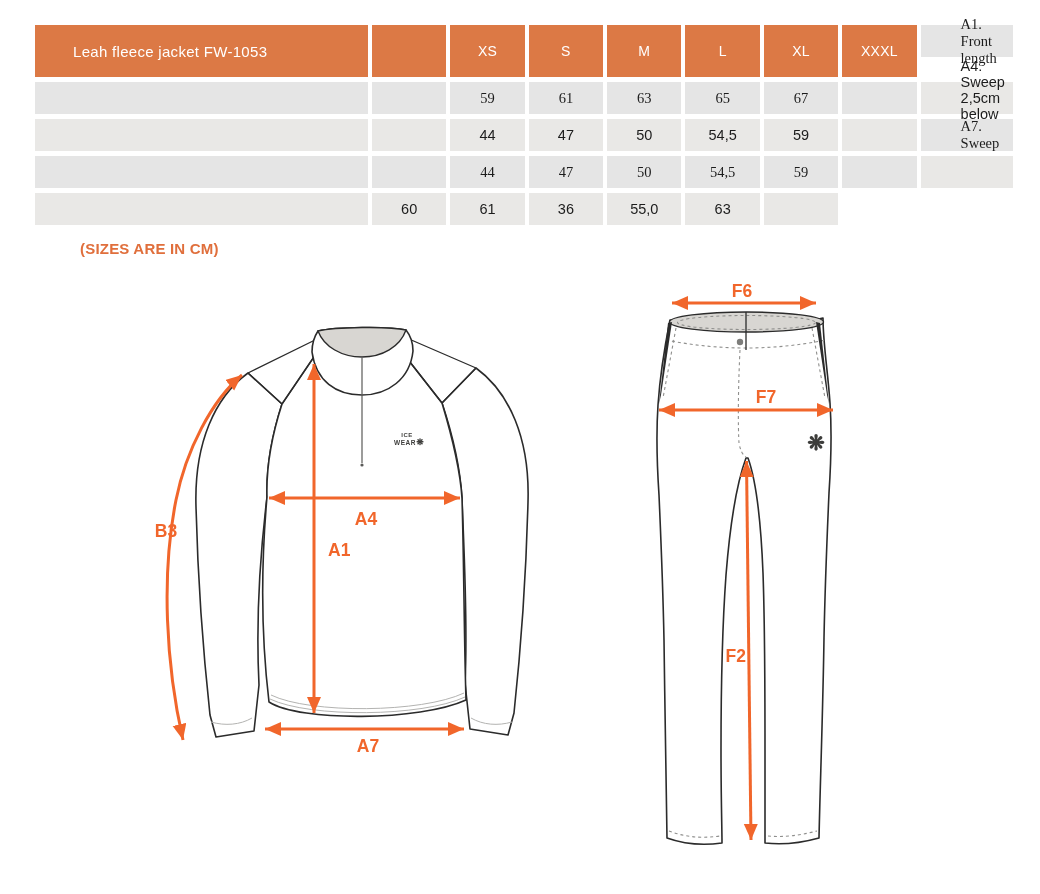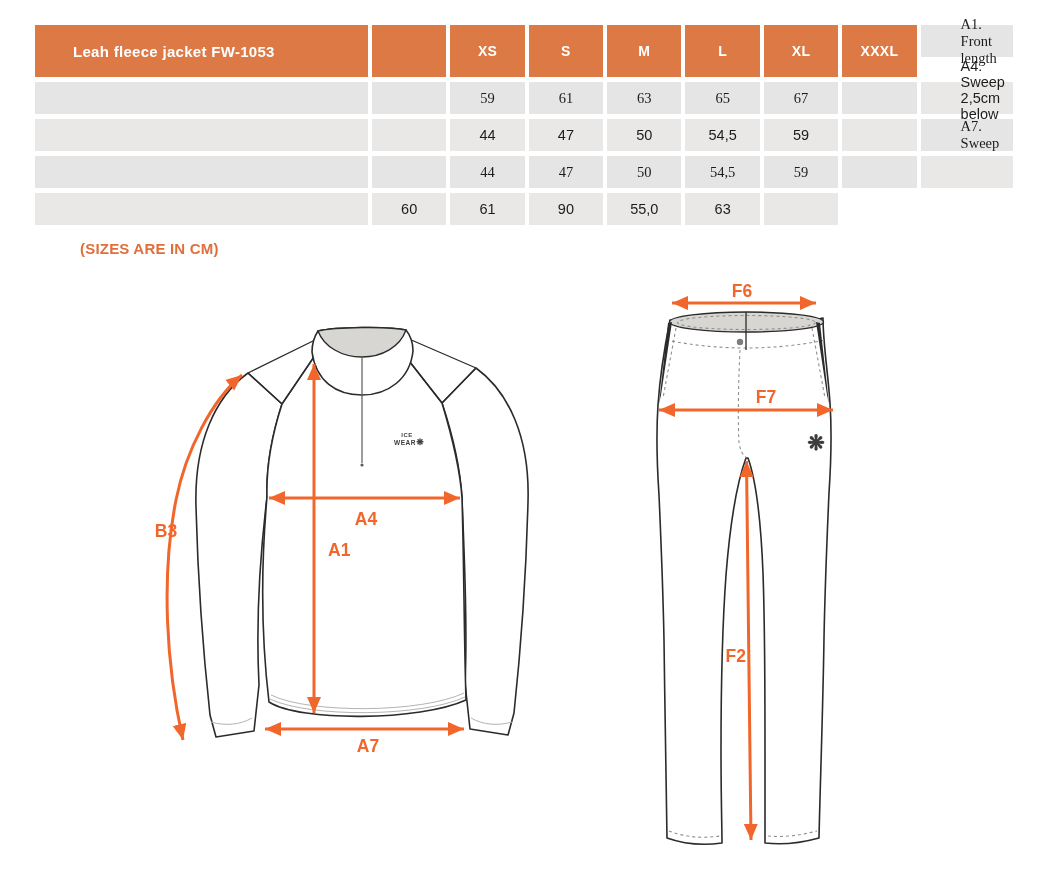--- a/index.html
+++ b/index.html
@@ -8,21 +8,21 @@
     font-family:"Liberation Sans",sans-serif;overflow:hidden;
   }
   .size-table{
     position:absolute;left:35px;top:25px;width:978px;
     display:grid;grid-template-columns:333px repeat(8,1fr);
     column-gap:4px;row-gap:5px;
   }
   .th{
     background:#DC7945;color:#ffffff;height:52px;
     display:flex;align-items:center;justify-content:center;
-    font-weight:bold;font-size:14px;letter-spacing:.3px;
+    font-weight:normal;font-size:14px;letter-spacing:.3px;
   }
   .th-title{justify-content:flex-start;padding-left:38px;font-size:15px;}
   .td{
     height:32px;display:flex;align-items:center;justify-content:center;
     font-size:14.5px;color:#1c1c1c;
   }
   .td.lbl{justify-content:flex-start;padding-left:40px;}
   .dark{background:#e5e5e5;font-family:Liberation Serif, serif;}
   .light{background:#E9E8E6;}
   .note{
@@ -77,21 +77,21 @@
     <div class="td dark">44</div>
     <div class="td dark">47</div>
     <div class="td dark">50</div>
     <div class="td dark">54,5</div>
     <div class="td dark">59</div>
     <div class="td dark"></div>
     <div class="td light"></div>
     <div class="td light"></div>
     <div class="td light">60</div>
     <div class="td light">61</div>
-    <div class="td light">90</div>
+    <div class="td light">36</div>
     <div class="td light">55,0</div>
     <div class="td light">63</div>
     <div class="td light"></div>
   </div>
 
 <div class="note">(SIZES ARE IN CM)</div>
 
 <svg id="jacket-svg" class="diagram" width="470" height="490" viewBox="0 0 470 490" xmlns="http://www.w3.org/2000/svg">
   <defs>
     <marker id="ah-j" markerUnits="userSpaceOnUse" markerWidth="18" markerHeight="16" refX="16" refY="7" orient="auto-start-reverse">

